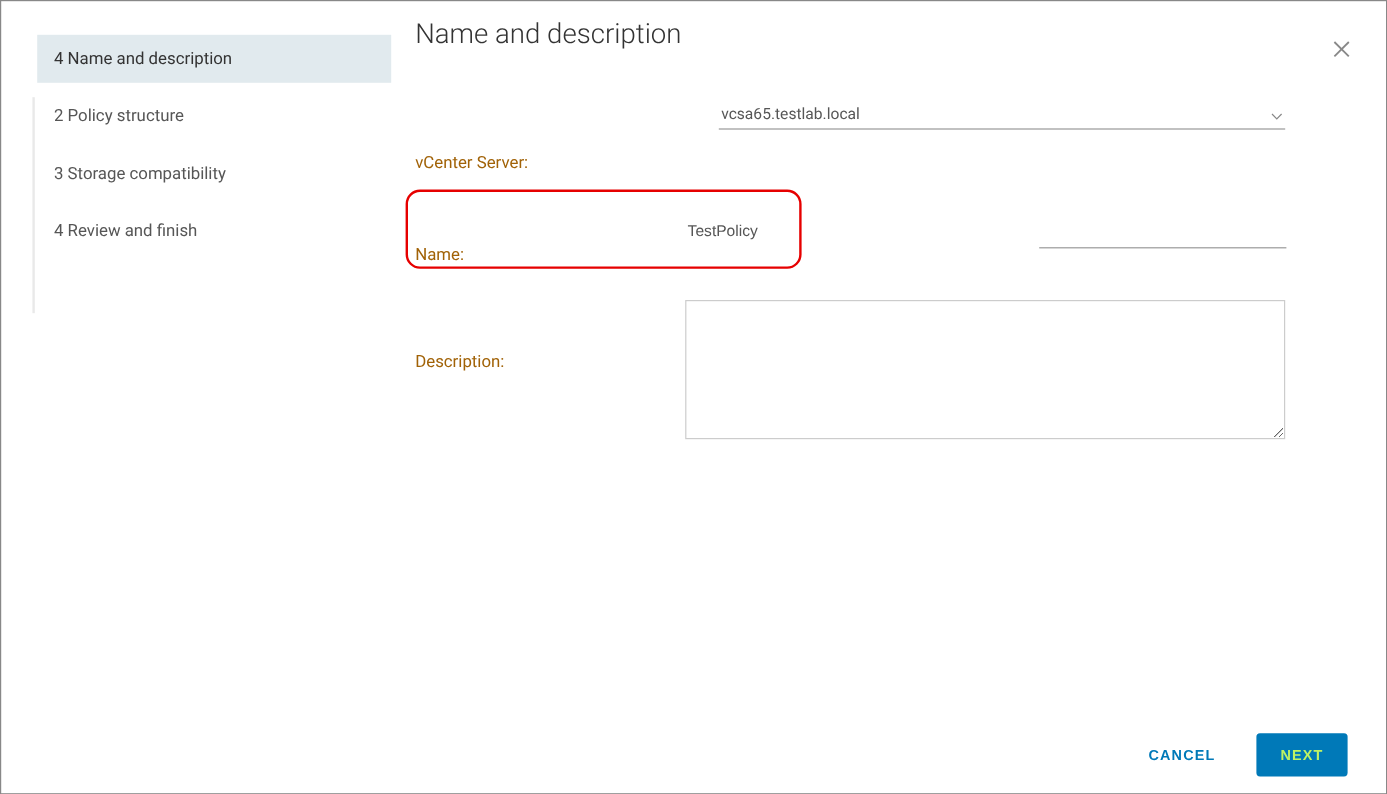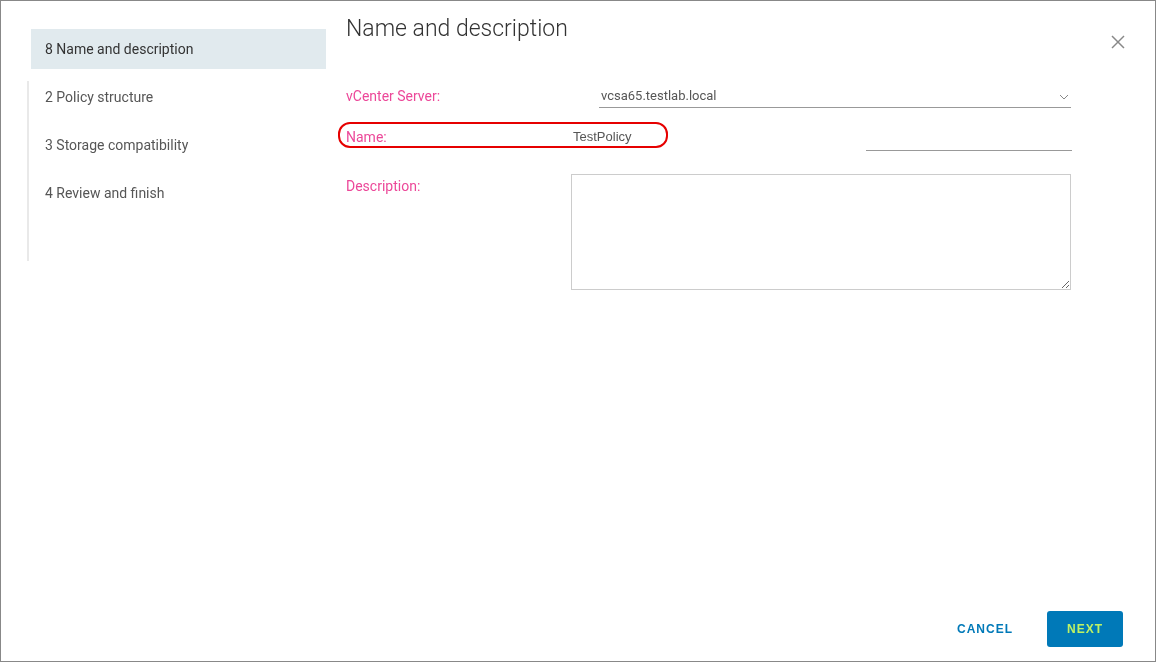--- a/index.html
+++ b/index.html
@@ -92,22 +92,23 @@
       font-size: 18px;
     }
     .form-row {
       display: flex;
       align-items: flex-start;
       margin-bottom: 14px;
     }
     .form-label {
       width: 225px;
       font-size: 14px;
-      color: #ec4899;
+      color: #a16207;
       padding-top: 4px;
+      margin-top: 40px;
     }
     .form-field {
       flex: 1;
       max-width: 500px;
     }
     .select-wrap {
       position: relative;
       border-bottom: 1px solid #999;
       height: 24px;
       display: flex;
@@ -198,21 +199,21 @@
       padding: 0 20px;
     }
   </style>
 </head>
 <body>
 
 <div class="dialog">
   <aside class="sidebar">
     <ul class="steps">
       <li class="step active">
-        <span>8 Name and description</span>
+        <span>4 Name and description</span>
       </li>
       <li class="step">
         <span>2 Policy structure</span>
       </li>
       <li class="step">
         <span>3 Storage compatibility</span>
       </li>
       <li class="step">
         <span>4 Review and finish</span>
       </li>

